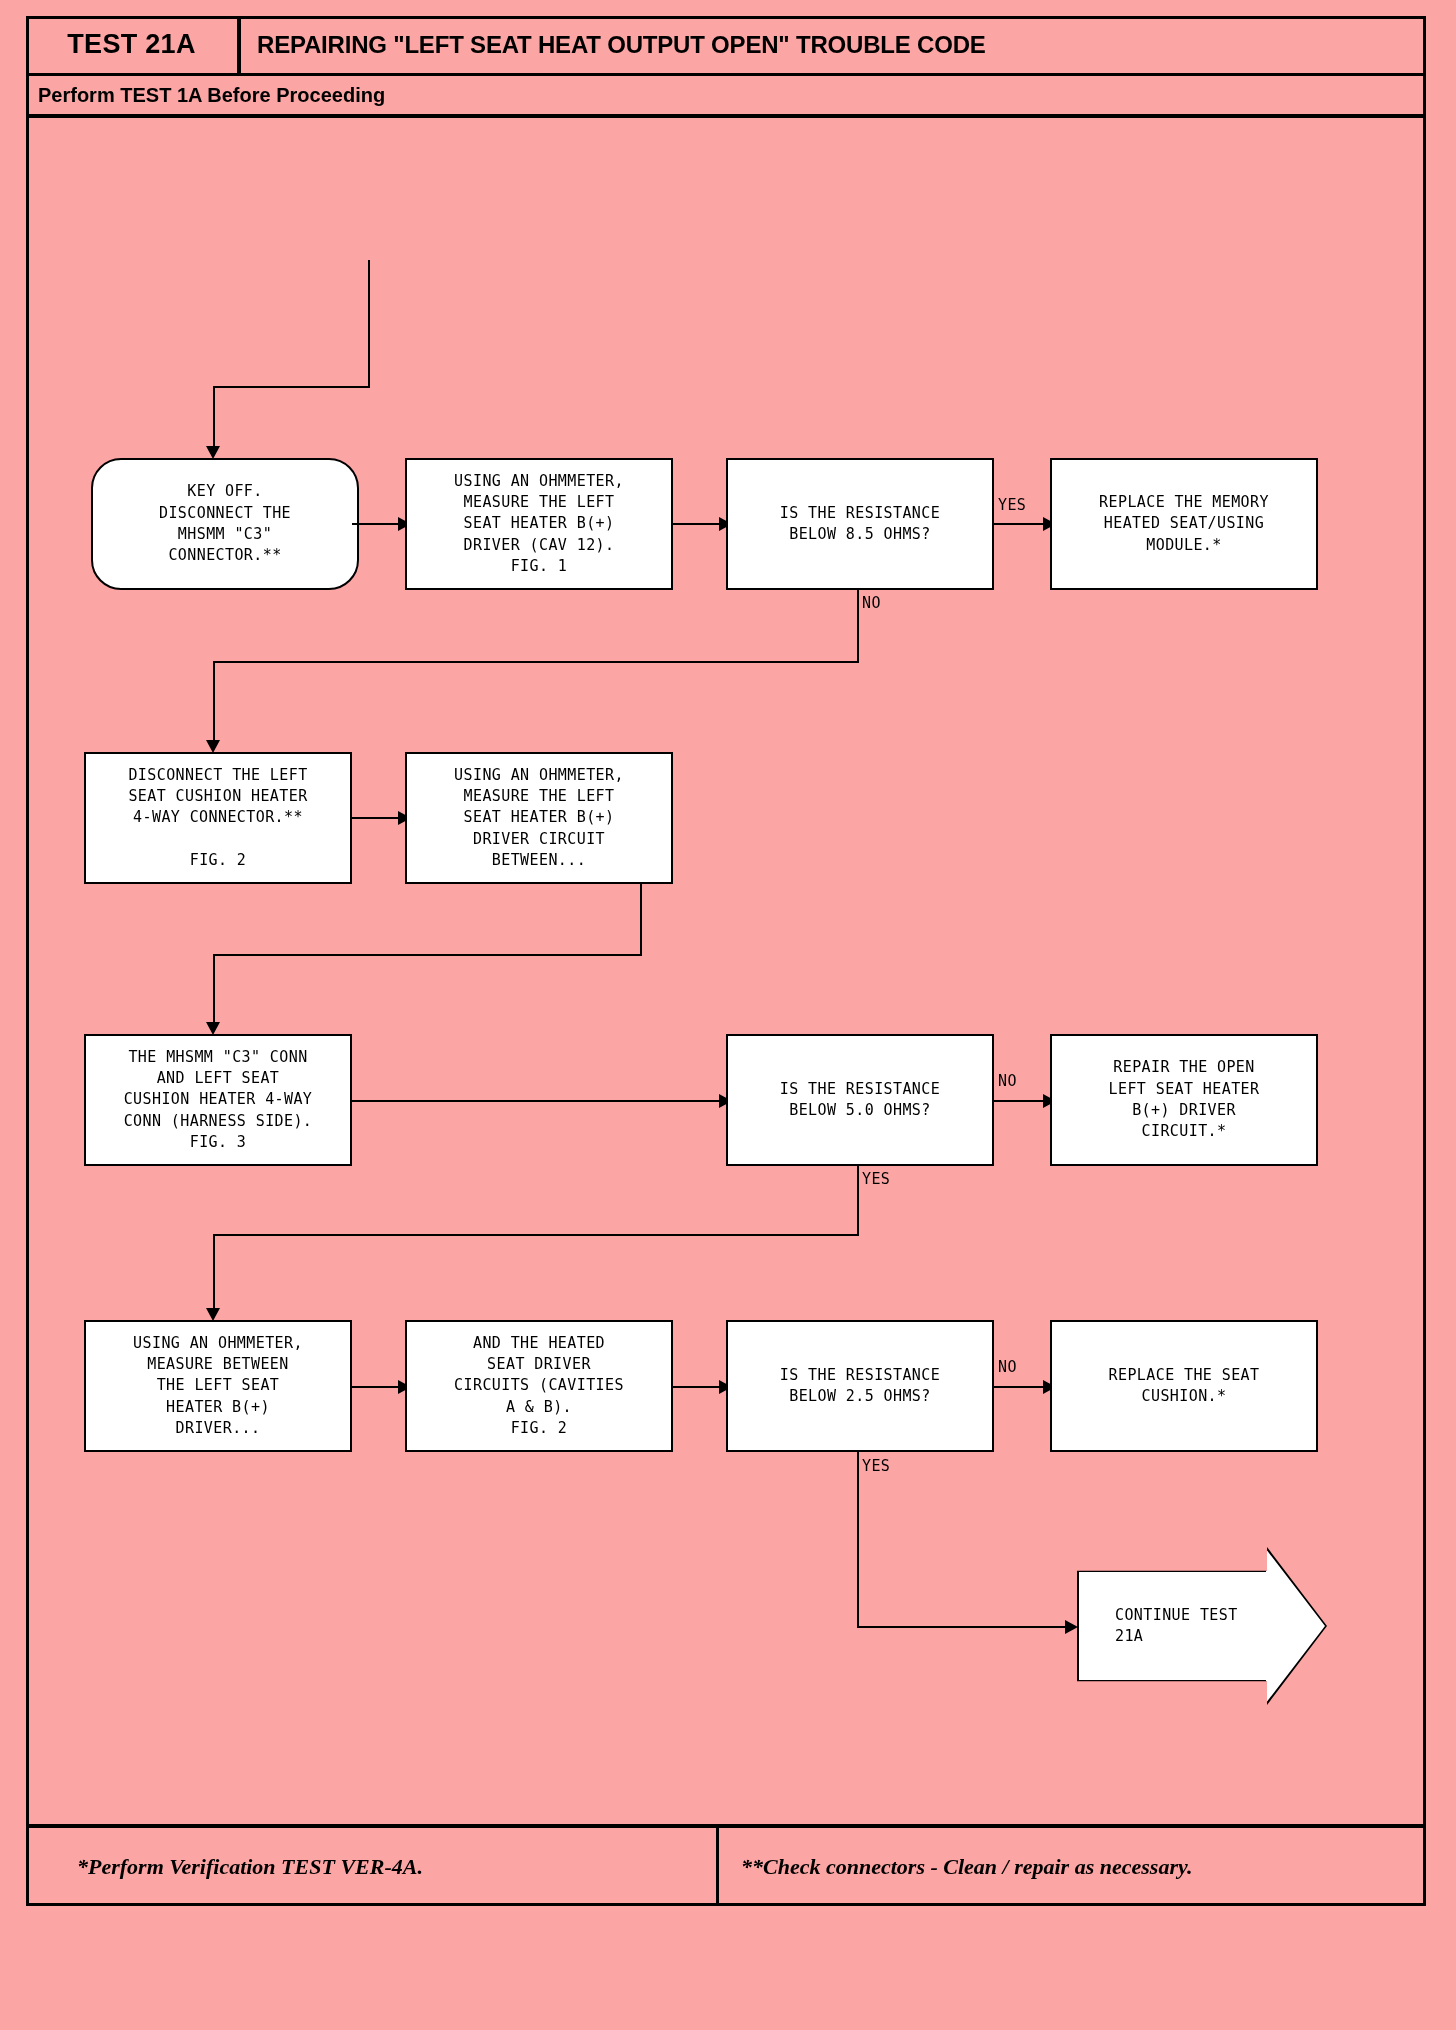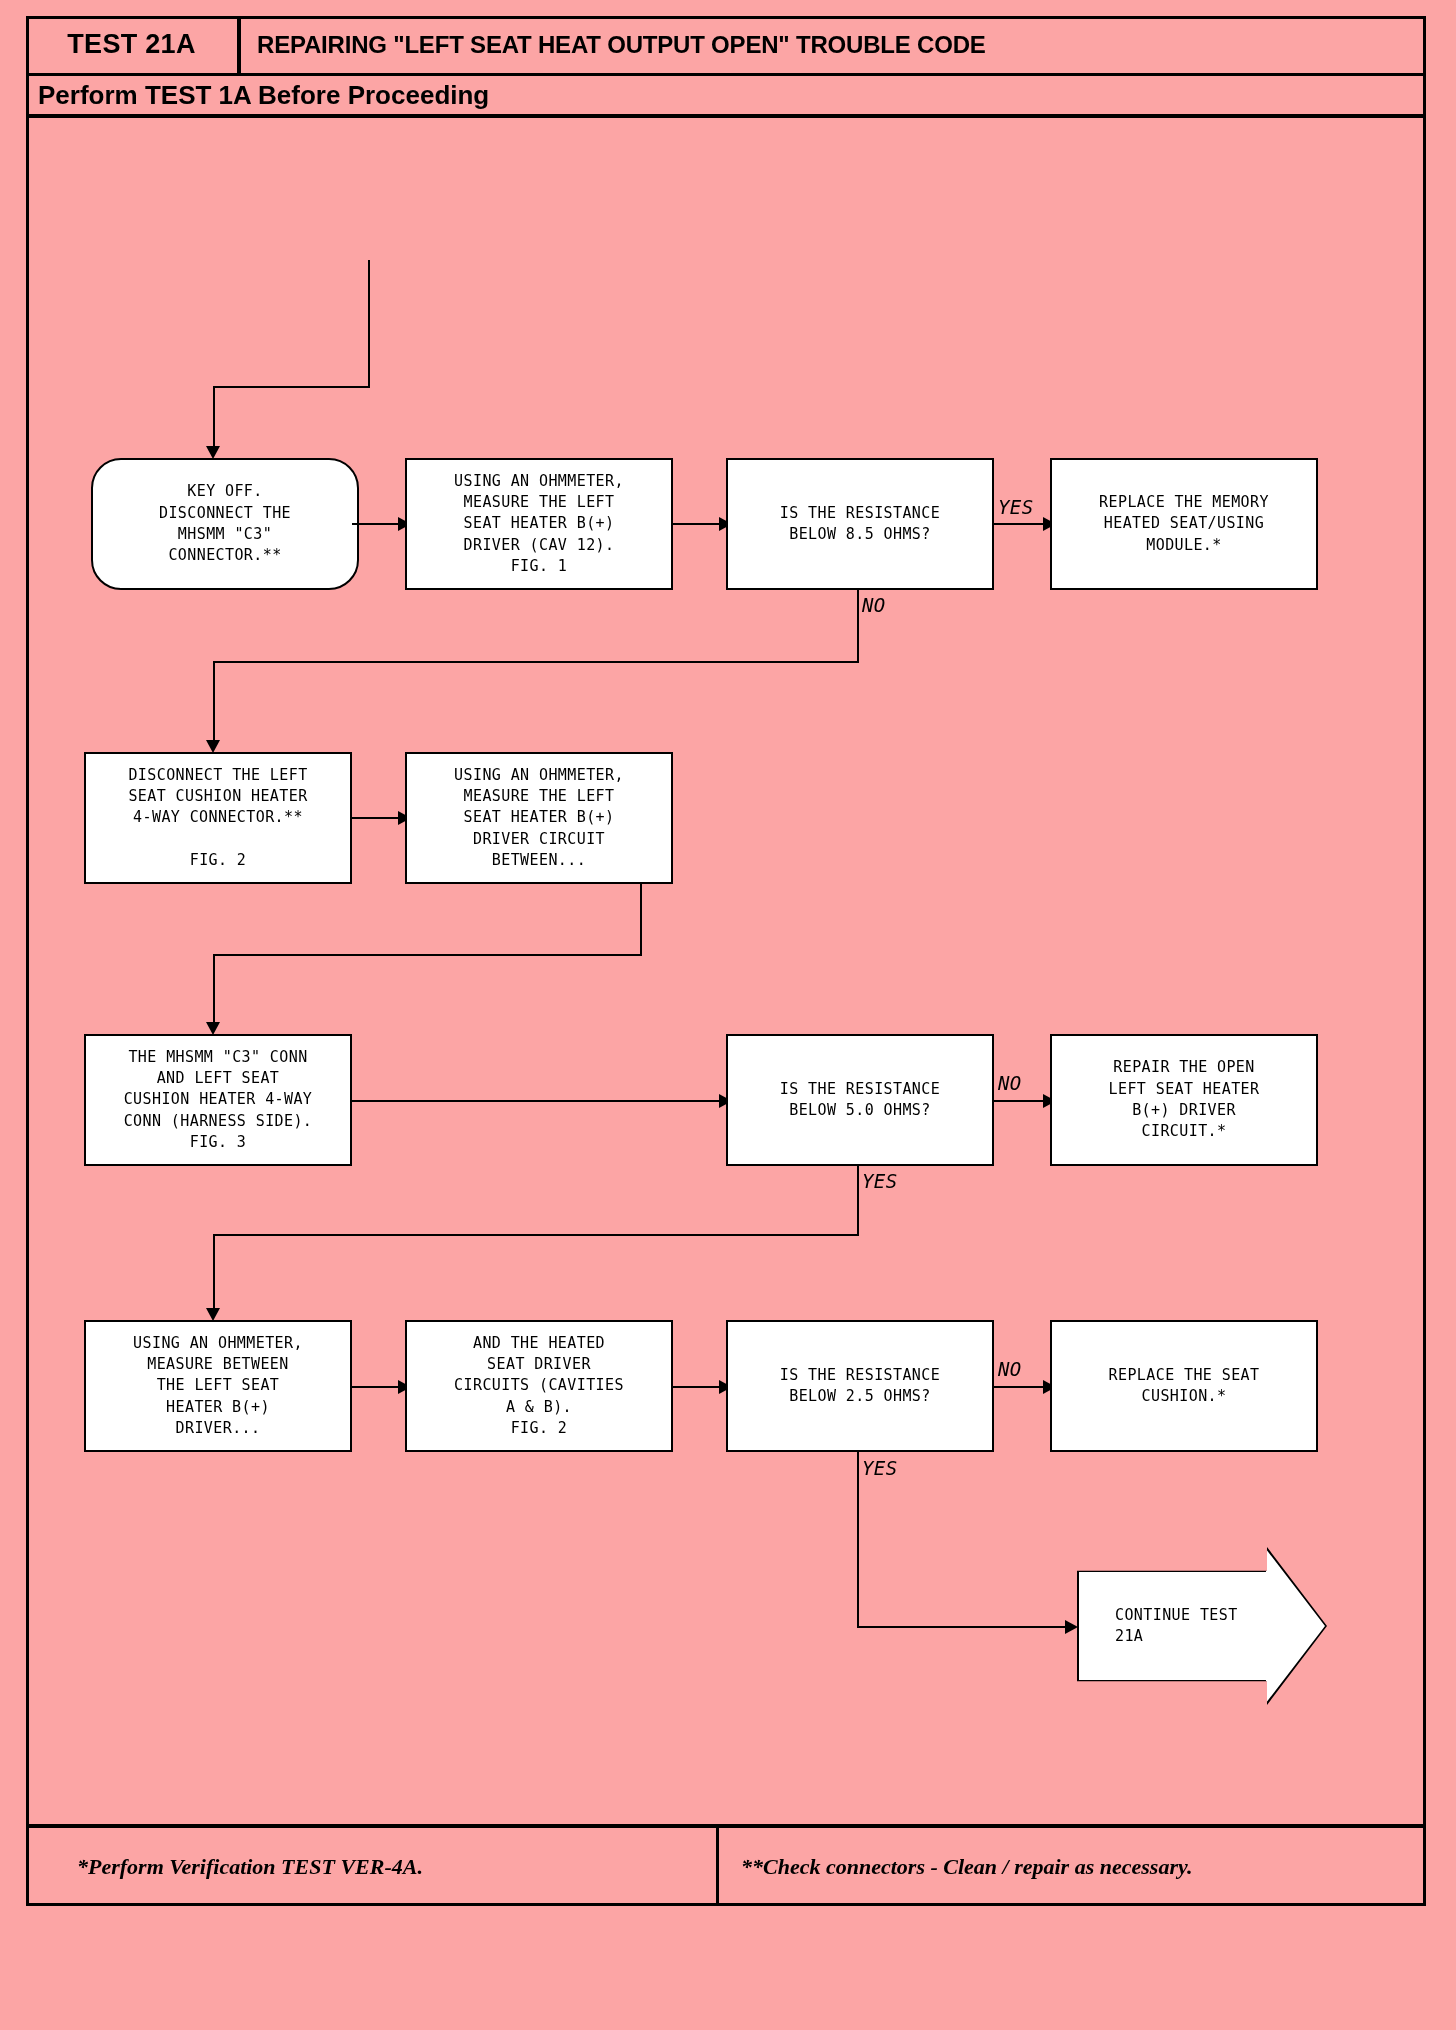--- a/index.html
+++ b/index.html
@@ -70,21 +70,21 @@
     top: 76px;
     width: 1400px;
     height: 42px;
     box-sizing: border-box;
     border-bottom: 4px solid #000;
     display: flex;
     align-items: center;
     padding-left: 12px;
   }
   .hdr-sub span {
-    font-size: 26px;
+    font-size: 20px;
     font-weight: bold;
   }
 
   
   .footer {
     position: absolute;
     left: 26px;
     top: 1824px;
     width: 1400px;
     height: 82px;
@@ -181,25 +181,24 @@
   }
   .ah-down {
     border-left: 7px solid transparent;
     border-right: 7px solid transparent;
     border-top: 13px solid #000;
   }
 
   .elabel {
     position: absolute;
     font-family: "DejaVu Sans Mono", monospace;
-    font-size: 19px;
+    font-size: 15px;
     letter-spacing: .4px;
     color: #000;
     white-space: nowrap;
-    font-style: italic;
   }
 </style>
 </head>
 <body>
 
 <div id="page">
 
   <div class="frame"></div>
 
   <div class="hdr-band">

